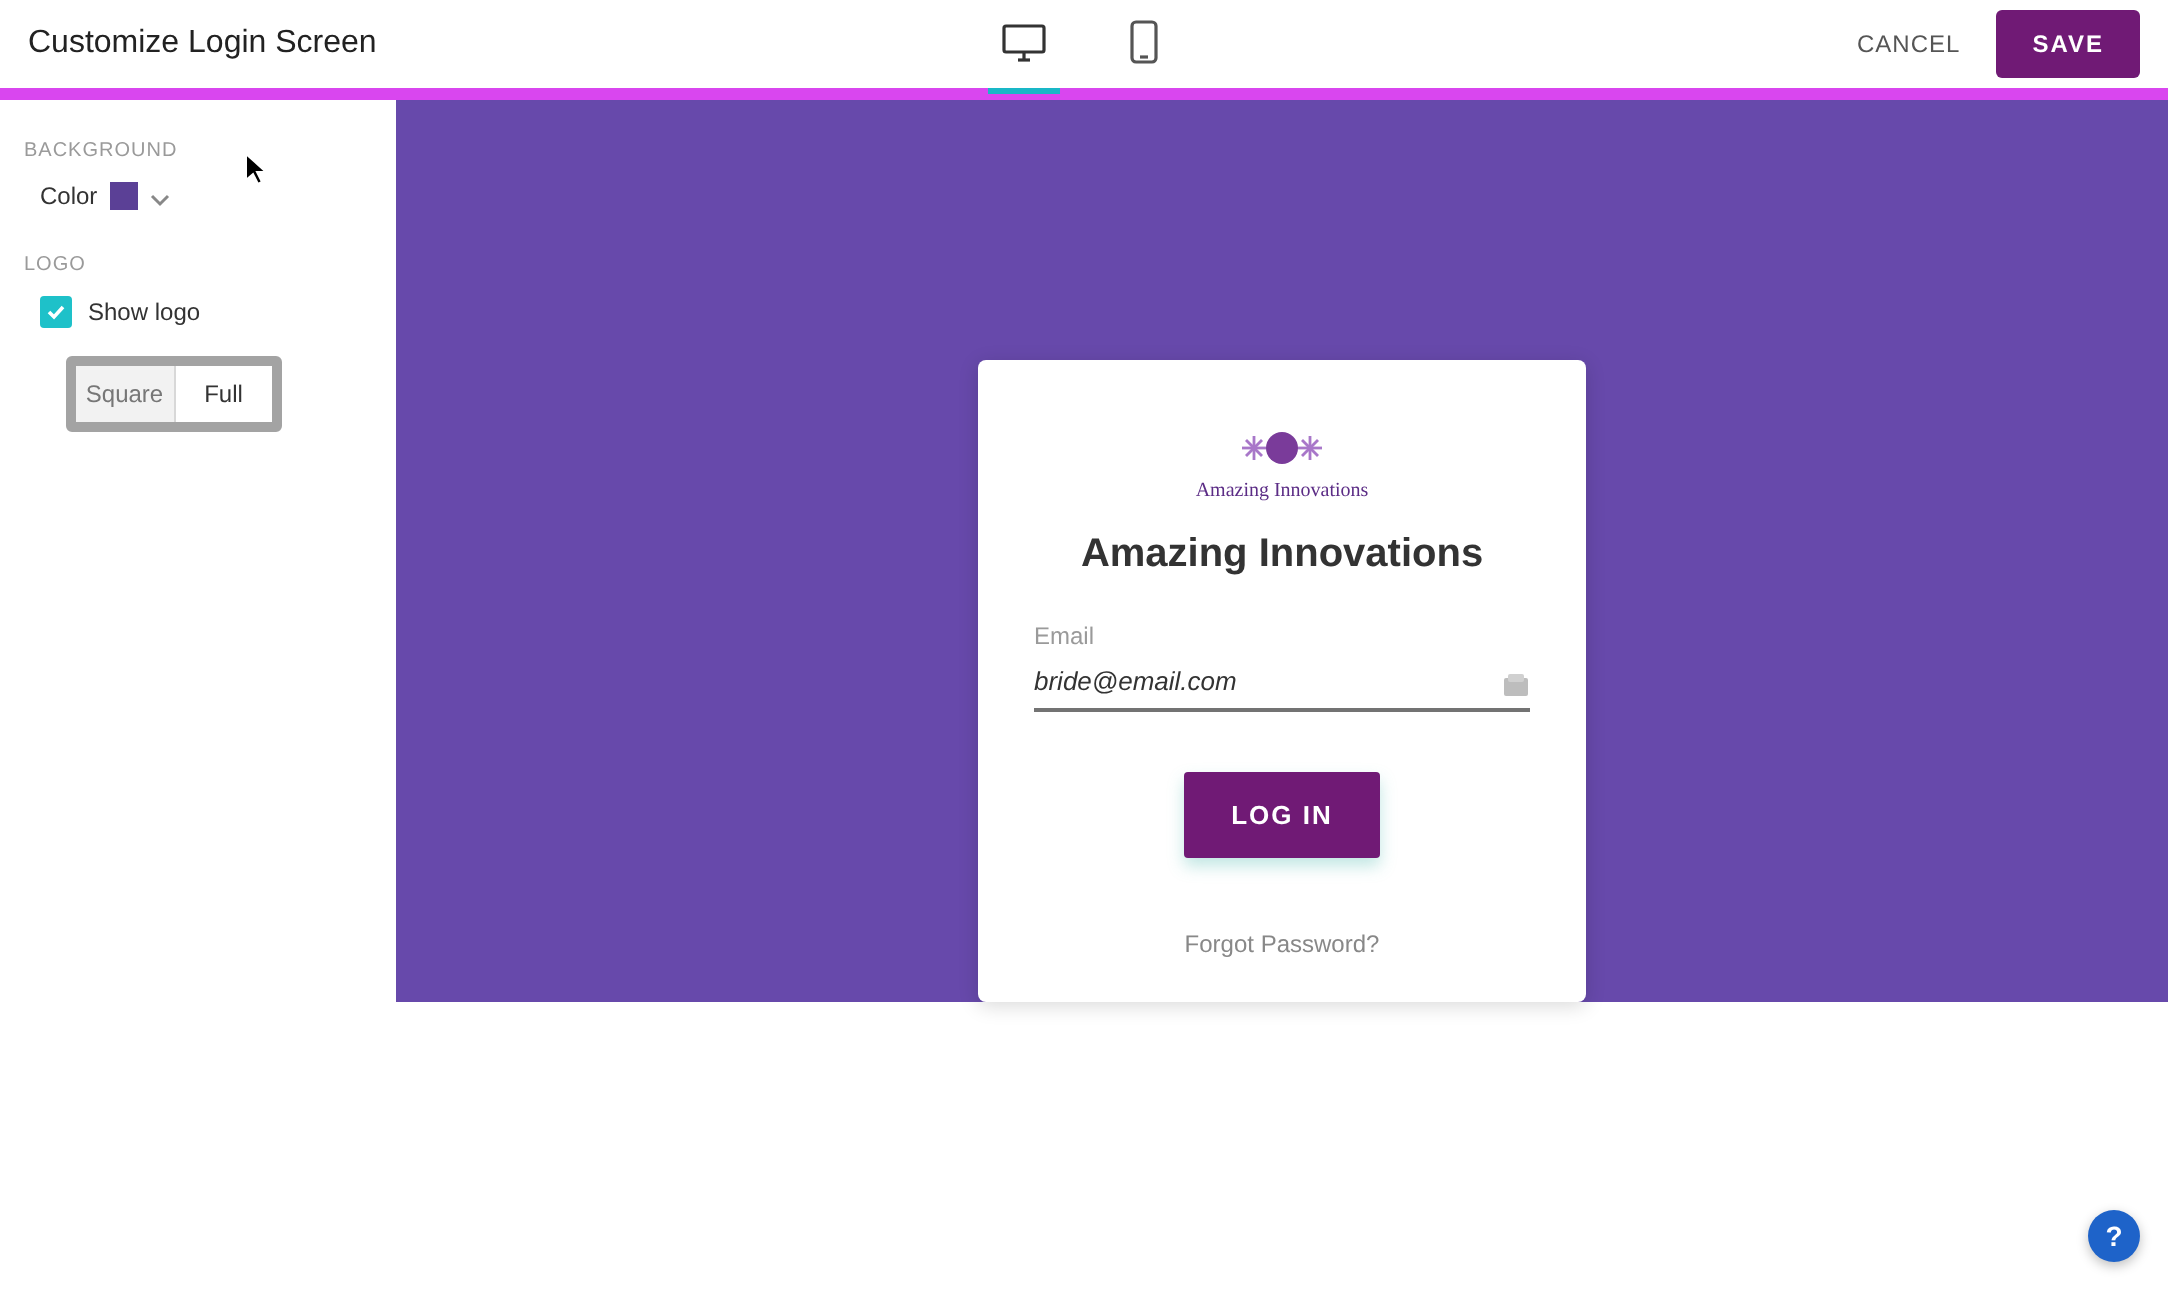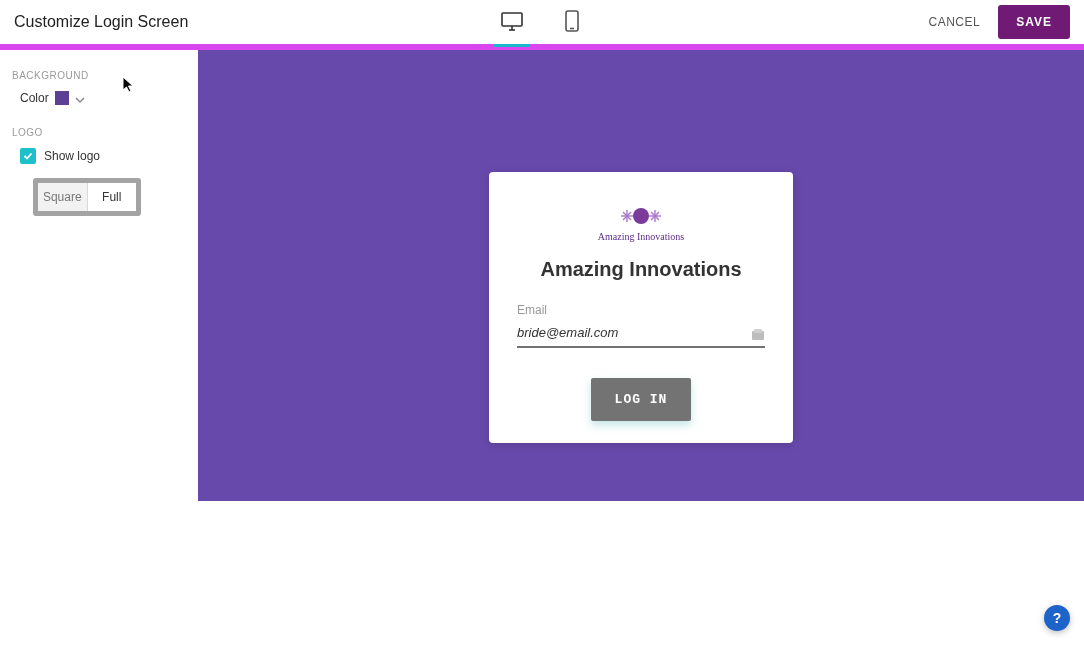--- a/index.html
+++ b/index.html
@@ -24,29 +24,29 @@
   .color-row { display:flex; align-items:flex-end; gap:6px; margin-bottom:22px; margin-left:8px;}
   .swatch { width:14px; height:14px; display:inline-block; }
   .chev { width:10px; height:10px; }
   .checkrow { display:flex; align-items:center; gap:8px; margin-left:8px; margin-bottom:14px;}
   .chk { width:16px; height:16px; border-radius:2px; background:#1ec1c9; display:flex; align-items:center; justify-content:center; }
   .seg { display:flex; border:5px solid #a3a3a3; border-radius:3px; overflow:hidden; width:108px; margin-left:21px;}
   .seg button { flex:1; border:none; background:#fff; font-size:12px; padding:7px 0; cursor:pointer; color:#333;}
   .seg button.sel { background:#f2f2f2; color:#777; }
   .seg button + button { border-left:1px solid #d8d8d8; }
 
-  .preview { flex:1; display:flex; align-items:center; justify-content:center; padding-top:64px;margin-left:40px; }
+  .preview { flex:1; display:flex; align-items:flex-end; justify-content:center; padding-top:64px;margin-left:40px; }
   .card { width:304px; background:#fff; border-radius:4px; box-shadow:0 2px 10px rgba(0,0,0,.15); padding:30px 28px 22px; text-align:center; }
   .logo-wrap { display:flex; justify-content:center; margin-bottom:6px; }
   .brand-title { font-size:20px; font-weight:600; color:#333; margin:12px 0 22px; }
   .field { text-align:left; margin-bottom:22px; position:relative; }
   .field-label { font-size:12px; color:#9a9a9a; display:block; margin-bottom:4px;}
   .field-input { width:100%; border:none; border-bottom:2px solid #737373; padding:4px 24px 6px 0; font-size:13px; color:#333; outline:none; background:transparent;font-style:italic;}
   .field-icon { position:absolute; right:0; bottom:6px; width:14px; height:14px; }
-  .login-btn { background:#737373; color:#fff; border:none; font-size:13px; font-weight:600; letter-spacing:1px; padding:14px 24px; border-radius:2px; box-shadow:0 4px 8px rgba(76,183,176,.35); cursor:pointer; margin-top:8px;font-family:Liberation Mono, monospace;}
+  .login-btn { background:#701a75; color:#fff; border:none; font-size:13px; font-weight:600; letter-spacing:1px; padding:14px 24px; border-radius:2px; box-shadow:0 4px 8px rgba(76,183,176,.35); cursor:pointer; margin-top:8px;}
   .forgot { display:block; margin-top:36px; font-size:12px; color:#888; text-decoration:none;}
 
   
   .help-fab { position:absolute; right:14px; bottom:14px; width:26px; height:26px; border-radius:50%; background:#1e63c9; color:#fff; display:flex; align-items:center; justify-content:center; font-size:14px; font-weight:600; cursor:pointer; box-shadow:0 2px 6px rgba(0,0,0,.25);}
 
   .cursor { position:absolute; left:122px; top:76px; pointer-events:none; }
 </style>
 </head>
 <body>
 
@@ -128,20 +128,21 @@
         <label class="field-label">Email</label>
         <input class="field-input" type="text" value="bride@email.com" style="">
         <svg class="field-icon" viewBox="0 0 14 14">
             <rect x="1" y="3" width="12" height="9" rx="1" fill="#bdbdbd"></rect>
             <rect x="3" y="1" width="8" height="4" rx="1" fill="#d0d0d0"></rect>
           </svg>
       </div>
 
 
       <button class="login-btn">LOG IN</button>
+      <a href="#" class="forgot">Forgot Password?</a>
     </div>
   </div>
 </div>
 
 <div class="help-fab">?</div>
 
 <svg class="cursor" width="14" height="18" viewBox="0 0 14 18">
   <path d="M1 1 L1 14 L4.5 11 L7 16 L9 15 L6.5 10 L11 10 Z" fill="#000" stroke="#fff" stroke-width="1"></path>
 </svg>
 

